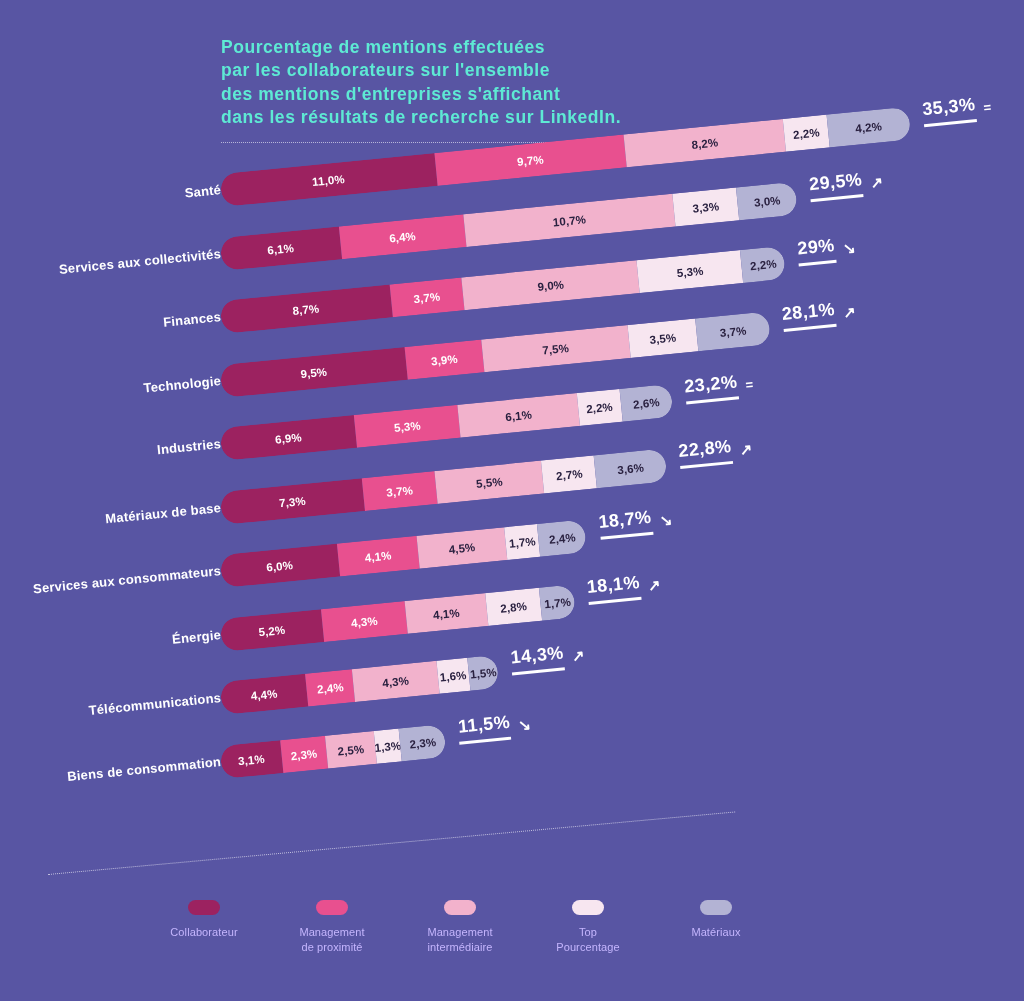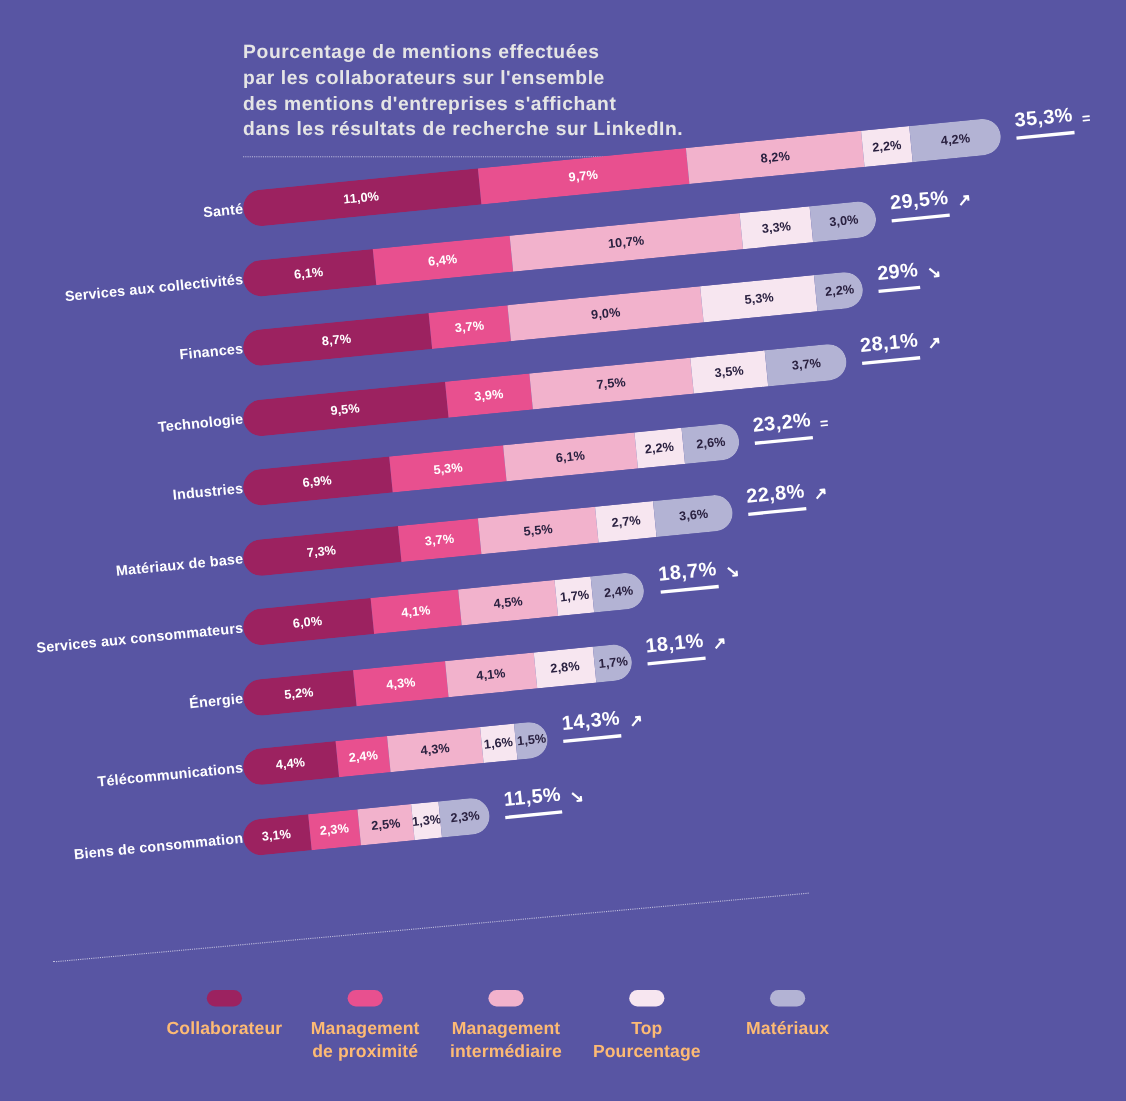--- a/index.html
+++ b/index.html
@@ -16,21 +16,21 @@
   }
 
   
   #title-block {
     position: absolute;
     left: 221px;
     top: 36px;
     width: 560px;
   }
   #chart-title {
-    color: #e5e5e5;
+    color: #5eead4;
     font-size: 17.5px;
     font-weight: bold;
     line-height: 1.33;
     letter-spacing: 0.55px;
     white-space: pre-line;
     margin: 0;
   }
   #title-rule {
     margin-top: 13px;
     width: 517px;
@@ -158,23 +158,23 @@
     align-items: center;
     text-align: center;
   }
   .legend-swatch {
     width: 32px;
     height: 15px;
     border-radius: 8px;
     margin-bottom: 10px;
   }
   .legend-label {
-    color: #fdba74;
-    font-size: 16px;
-    font-weight: bold;
+    color: #c4b5fd;
+    font-size: 11px;
+    font-weight: normal;
     line-height: 1.33;
     letter-spacing: .1px;
     white-space: pre-line;
   }
 </style>
 </head>
 <body>
 
 <div id="title-block">
   <h1 id="chart-title">Pourcentage de mentions effectuées

